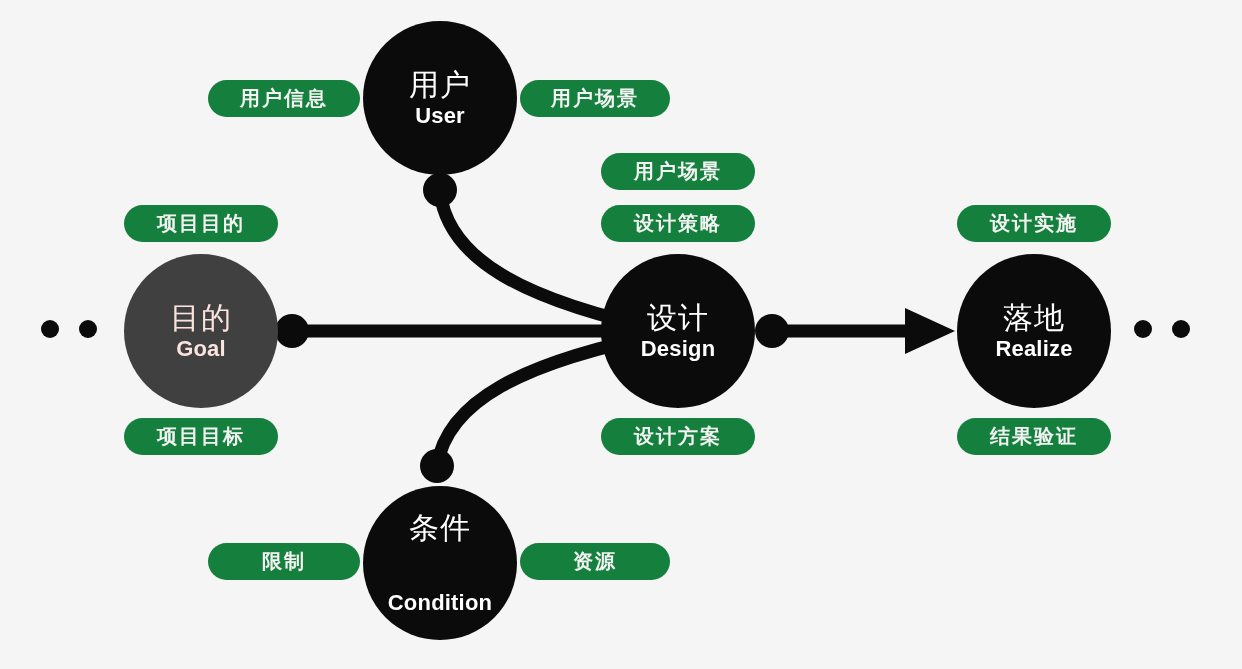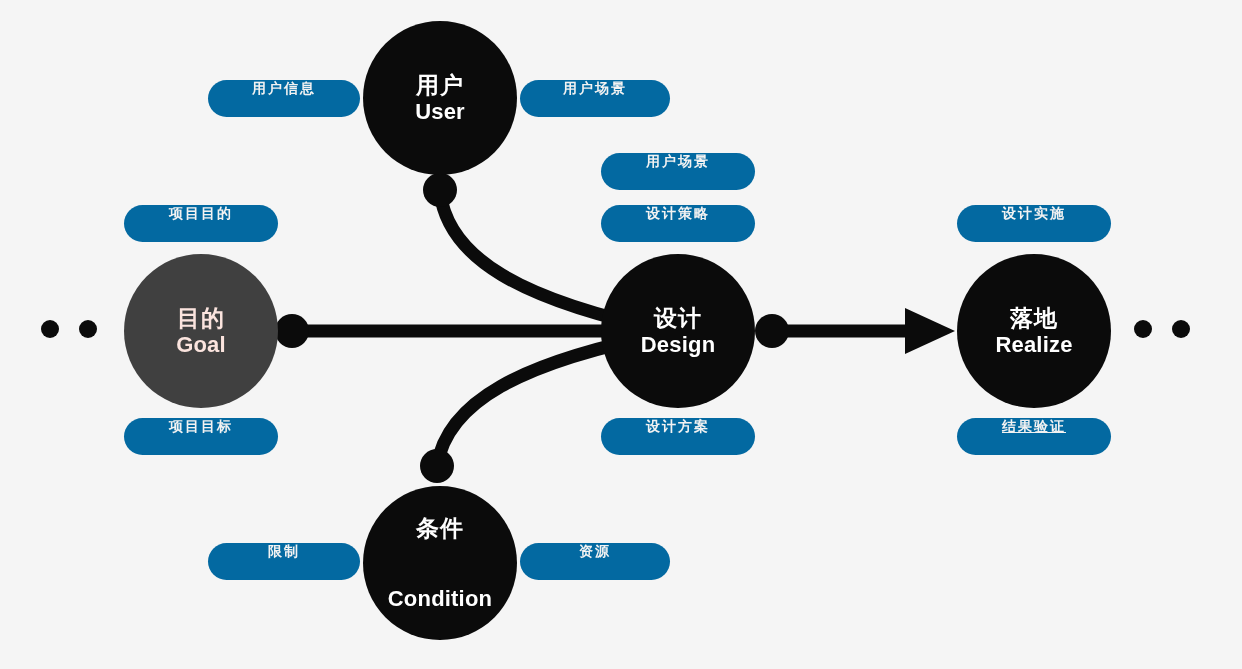--- a/index.html
+++ b/index.html
@@ -37,22 +37,22 @@
     flex-direction: column;
     align-items: center;
     justify-content: center;
     color: #ffffff;
     box-sizing: border-box;
     z-index: 4;
   }
   .node.dark  { background: #0b0b0b; }
   .node.accent{ background: #404040; }
   .node .cn {
-    font-size: 23px;
-    font-weight: 700;
+    font-size: 30px;
+    font-weight: 400;
     line-height: 1.08;
     letter-spacing: 1px;
     margin-bottom: 3px;
   }
   .node .en {
     font-size: 22px;
     font-weight: 700;
     line-height: 1.05;
     letter-spacing: .2px;
     text-align: center;
@@ -63,48 +63,48 @@
   #node-user      { left: 363px; top: 21px; }
   #node-goal      { left: 124px; top: 254px; }
   #node-design    { left: 601px; top: 254px; }
   #node-realize   { left: 957px; top: 254px; }
   #node-condition { left: 363px; top: 486px; gap: 44px; }
 
   
   .pill {
     position: absolute;
     height: 37px;
-    background: #0369a1;
+    background: #15803d;
     border-radius: 19px;
     color: #f2f2f2;
-    font-size: 14px;
+    font-size: 20px;
     font-weight: 700;
     letter-spacing: 2px;
     display: flex;
-    align-items: flex-start;
+    align-items: center;
     justify-content: center;
     box-sizing: border-box;
     z-index: 2;
     white-space: nowrap;
   }
 
   
   #pill-user-info      { left: 208px; top: 80px;  width: 152px; }
   #pill-user-scene     { left: 520px; top: 80px;  width: 150px; }
   
   #pill-goal-purpose   { left: 124px; top: 205px; width: 154px; }
   #pill-goal-target    { left: 124px; top: 418px; width: 154px; }
   
   #pill-design-goal    { left: 601px; top: 153px; width: 154px; }
   #pill-design-strategy{ left: 601px; top: 205px; width: 154px; }
   #pill-design-plan    { left: 601px; top: 418px; width: 154px; }
   
   #pill-realize-confirm{ left: 957px; top: 153px; width: 154px; }
   #pill-realize-execute{ left: 957px; top: 205px; width: 154px; }
-  #pill-realize-verify { left: 957px; top: 418px; width: 154px; text-decoration: underline; }
+  #pill-realize-verify { left: 957px; top: 418px; width: 154px; }
   
   #pill-cond-limit     { left: 208px; top: 543px; width: 152px; }
   #pill-cond-resource  { left: 520px; top: 543px; width: 150px; }
 </style>
 </head>
 <body>
 
 <div id="stage">
 
   <svg id="wires" viewBox="0 0 1242 669" width="1242" height="669">

